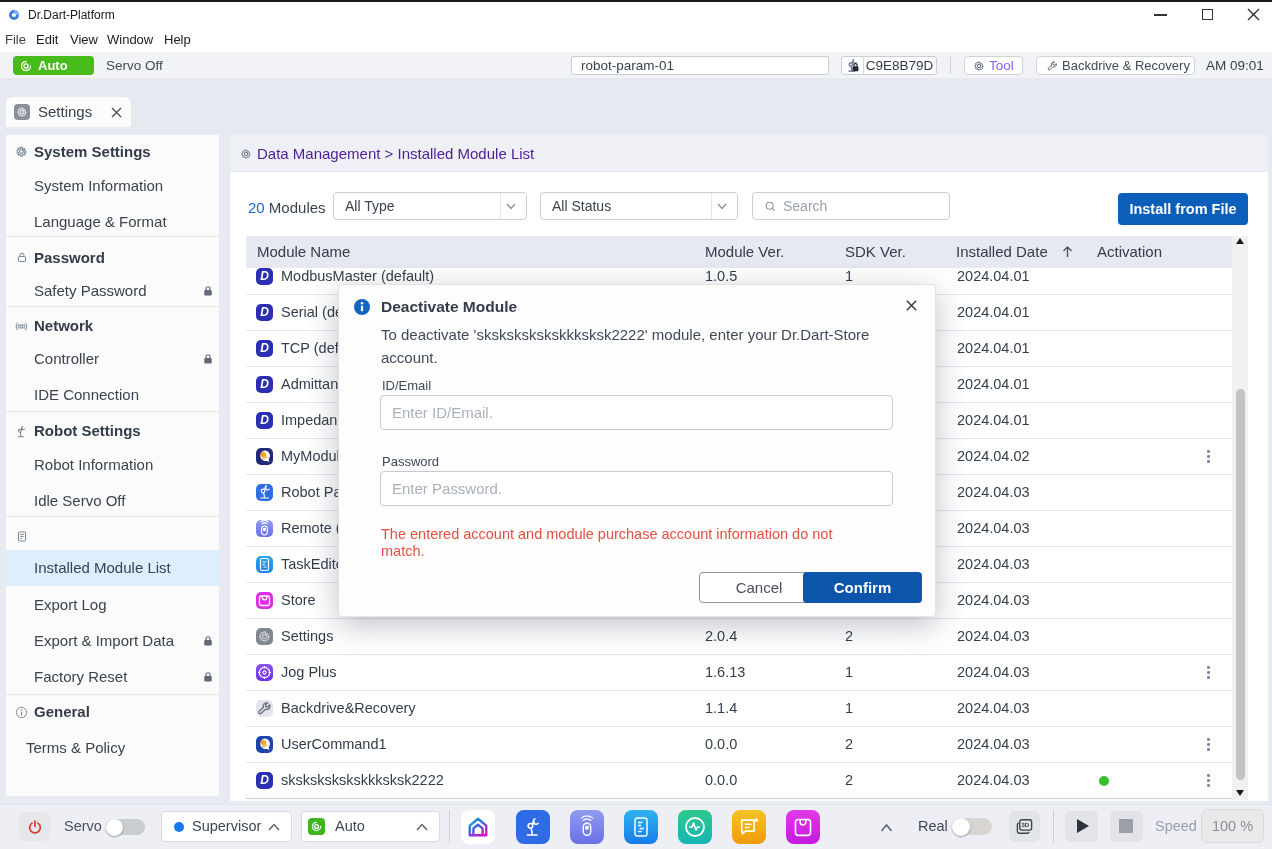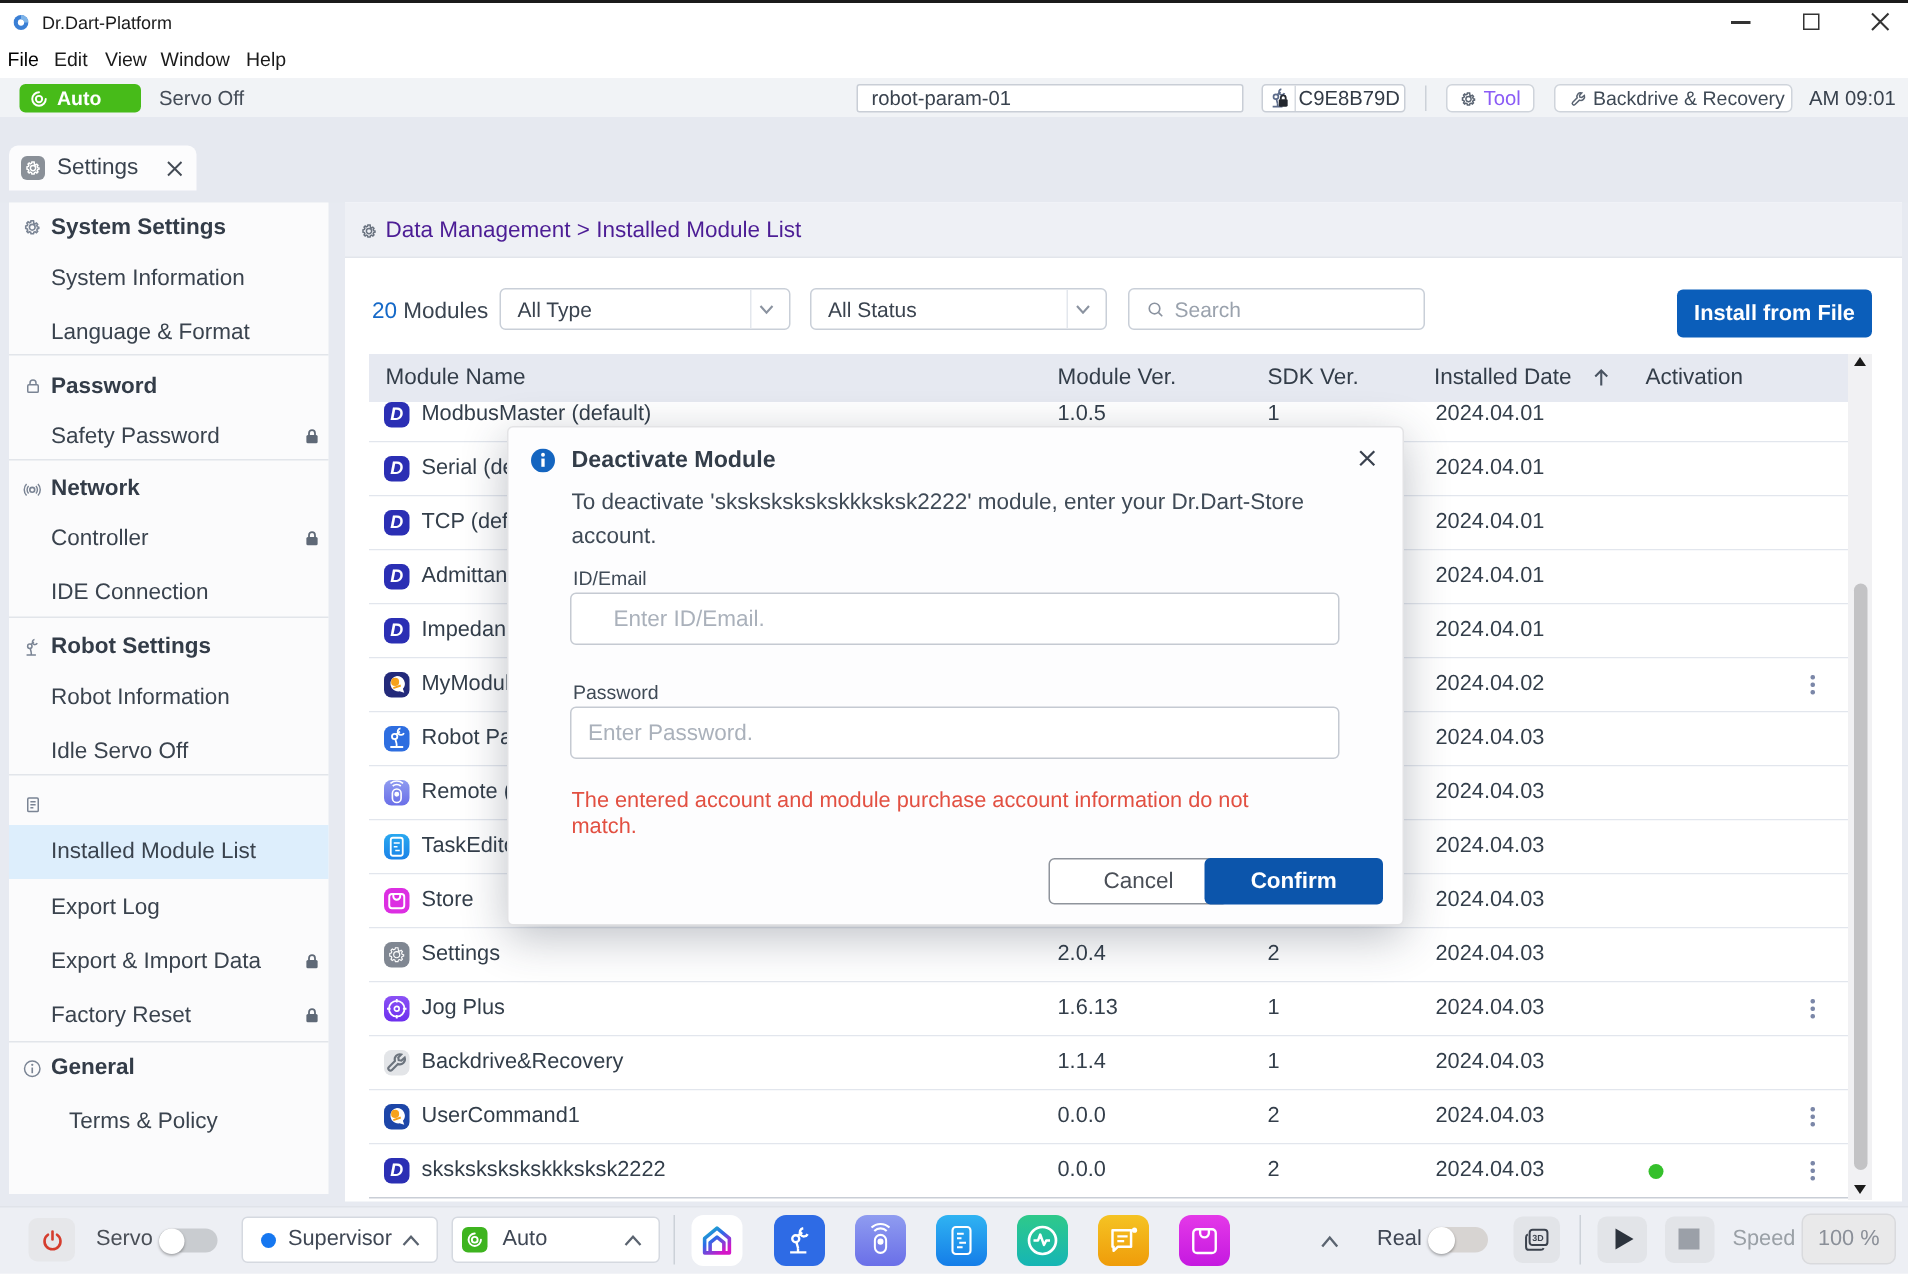--- a/index.html
+++ b/index.html
@@ -32,21 +32,21 @@
 </svg>
 <div class="abs" style="left:28px;top:2px;height:26px;line-height:26px;font-size:12px;color:#1a1a1a;">Dr.Dart-Platform</div>
 
 <div class="abs" style="left:1154px;top:14px;width:13px;height:1.5px;background:#333;"></div>
 <div class="abs" style="left:1202px;top:9px;width:11px;height:11px;border:1.2px solid #333;"></div>
 <svg class="abs" style="left:1247px;top:8px;" width="13" height="13" viewBox="0 0 13 13">
     <path d="M1 1 L12 12 M12 1 L1 12" stroke="#333" stroke-width="1.4"></path>
   </svg>
 
 <div class="abs" style="left:0;top:28px;width:1272px;height:24px;background:#ffffff;"></div>
-<div class="abs" style="left:5px;top:28px;height:24px;line-height:24px;font-size:13px;color:#000000;">File</div>
+<div class="abs" style="left:5px;top:28px;height:24px;line-height:24px;font-size:13px;color:#404040;">File</div>
 <div class="abs" style="left:36px;top:28px;height:24px;line-height:24px;font-size:13px;color:#1a1a1a;">Edit</div>
 <div class="abs" style="left:70px;top:28px;height:24px;line-height:24px;font-size:13px;color:#1a1a1a;">View</div>
 <div class="abs" style="left:107px;top:28px;height:24px;line-height:24px;font-size:13px;color:#1a1a1a;">Window</div>
 <div class="abs" style="left:164px;top:28px;height:24px;line-height:24px;font-size:13px;color:#1a1a1a;">Help</div>
 
 <div class="abs" style="left:0;top:52px;width:1272px;height:26px;background:#f1f3f6;"></div>
 <div class="abs" style="left:13px;top:56px;width:81px;height:19px;background:#47bb19;border-radius:4px;color:#fff;">
   <svg class="abs" style="left:7px;top:3.5px;" width="12" height="12" viewBox="0 0 24 24">
       <path d="M12 3a9 9 0 1 0 9 9" fill="none" stroke="#fff" stroke-width="2.6" stroke-linecap="round"></path>
       <circle cx="12" cy="12" r="4.2" fill="none" stroke="#fff" stroke-width="2.6"></circle>
@@ -111,21 +111,21 @@
   <div class="abs" style="left:28px;top:33px;height:36px;line-height:36px;">System Information</div>
   <div class="abs" style="left:28px;top:138px;height:36px;line-height:36px;">Safety Password</div>
   <div class="abs" style="left:28px;top:206px;height:36px;line-height:36px;">Controller</div>
   <div class="abs" style="left:28px;top:242px;height:36px;line-height:36px;">IDE Connection</div>
   <div class="abs" style="left:28px;top:312px;height:36px;line-height:36px;">Robot Information</div>
   <div class="abs" style="left:28px;top:348px;height:36px;line-height:36px;">Idle Servo Off</div>
   <div class="abs" style="left:28px;top:415px;height:36px;line-height:36px;">Installed Module List</div>
   <div class="abs" style="left:28px;top:452px;height:36px;line-height:36px;">Export Log</div>
   <div class="abs" style="left:28px;top:488px;height:36px;line-height:36px;">Export &amp; Import Data</div>
   <div class="abs" style="left:28px;top:524px;height:36px;line-height:36px;">Factory Reset</div>
-  <div class="abs" style="left:40px;top:595px;height:36px;line-height:36px;text-align:center;">Terms &amp; Policy</div>
+  <div class="abs" style="left:20px;top:595px;height:36px;line-height:36px;text-align:center;">Terms &amp; Policy</div>
 
   <div class="abs" style="left:0;top:101px;width:213px;height:1px;background:#e2e5ea;"></div>
   <div class="abs" style="left:0;top:171px;width:213px;height:1px;background:#e2e5ea;"></div>
   <div class="abs" style="left:0;top:276px;width:213px;height:1px;background:#e2e5ea;"></div>
   <div class="abs" style="left:0;top:381px;width:213px;height:1px;background:#e2e5ea;"></div>
   <div class="abs" style="left:0;top:559px;width:213px;height:1px;background:#e2e5ea;"></div>
 
   <svg class="abs" style="left:9px;top:10px;" width="13" height="13" viewBox="0 0 24 24">
       <path fill="none" stroke="#7a8494" stroke-width="2" d="M12 8.5a3.5 3.5 0 1 0 0 7 3.5 3.5 0 0 0 0-7zm8 3.5l-1.8-.5a6.5 6.5 0 0 0-.6-1.5l1-1.6-1.5-1.5-1.6 1a6.5 6.5 0 0 0-1.5-.6L13.5 4h-3l-.5 1.8a6.5 6.5 0 0 0-1.5.6l-1.6-1-1.5 1.5 1 1.6a6.5 6.5 0 0 0-.6 1.5L4 10.5v3l1.8.5c.14.53.34 1 .6 1.5l-1 1.6 1.5 1.5 1.6-1c.47.26.97.46 1.5.6l.5 1.8h3l.5-1.8a6.5 6.5 0 0 0 1.5-.6l1.6 1 1.5-1.5-1-1.6c.26-.47.46-.97.6-1.5l1.8-.5z"></path>
     </svg>
@@ -389,21 +389,21 @@
     <circle cx="8" cy="8" r="8" fill="#1465c0"></circle>
     <rect x="6.9" y="6.7" width="2.2" height="5.5" fill="#fff"></rect>
     <circle cx="8" cy="4.2" r="1.3" fill="#fff"></circle>
   </svg>
 <div class="abs" style="left:381px;top:299px;height:16px;line-height:16px;font-size:15.5px;font-weight:bold;color:#333d49;">Deactivate Module</div>
 <svg class="abs" style="left:906px;top:300px;" width="11" height="11" viewBox="0 0 11 11">
     <path d="M0.8 0.8 L10.2 10.2 M10.2 0.8 L0.8 10.2" stroke="#39414e" stroke-width="1.5"></path>
   </svg>
 <div class="abs" style="left:381px;top:323px;width:515px;font-size:15px;line-height:23px;color:#3f4a56;">To deactivate 'skskskskskskkksksk2222' module, enter your Dr.Dart-Store account.</div>
 <div class="abs" style="left:382px;top:378px;font-size:13px;color:#3f4a56;">ID/Email</div>
-<div class="abs" style="left:380px;top:395px;width:513px;height:35px;border:1px solid #c5cad2;border-radius:4px;background:#fff;line-height:33px;padding-left:28px;font-size:15px;color:#aab1bb;">Enter ID/Email.</div>
+<div class="abs" style="left:380px;top:395px;width:513px;height:35px;border:1px solid #c5cad2;border-radius:4px;background:#fff;line-height:33px;padding-left:11px;font-size:15px;color:#aab1bb;">Enter ID/Email.</div>
 <div class="abs" style="left:382px;top:454px;font-size:13px;color:#3f4a56;">Password</div>
 <div class="abs" style="left:380px;top:471px;width:513px;height:35px;border:1px solid #c5cad2;border-radius:4px;background:#fff;line-height:33px;padding-left:11px;font-size:15px;color:#aab1bb;">Enter Password.</div>
 <div class="abs" style="left:381px;top:526px;width:480px;font-size:14.5px;line-height:16.5px;color:#e25042;">The entered account and module purchase account information do not match.</div>
 <div class="abs" style="left:675px;top:572px;width:120px;height:31px;background:#fff;border:1px solid #8f949c;border-radius:4px;text-align:center;line-height:29px;font-size:15px;color:#4a4f57;margin-left:24px;">Cancel</div>
 <div class="abs" style="left:803px;top:572px;width:119px;height:31px;background:#0c55ab;border-radius:4px;text-align:center;line-height:31px;font-size:15px;font-weight:bold;color:#fff;">Confirm</div>
 
 <div id="bottombar" class="abs" style="left:0;top:804px;width:1272px;height:45px;background:#edeff4;border-top:1px solid #e0e3e9;">
 
   <div class="abs" style="left:19px;top:7px;width:31px;height:29px;background:#e6e7ea;border-radius:6px;">
     <svg class="abs" style="left:7.5px;top:6.5px;" width="16" height="16" viewBox="0 0 24 24">

